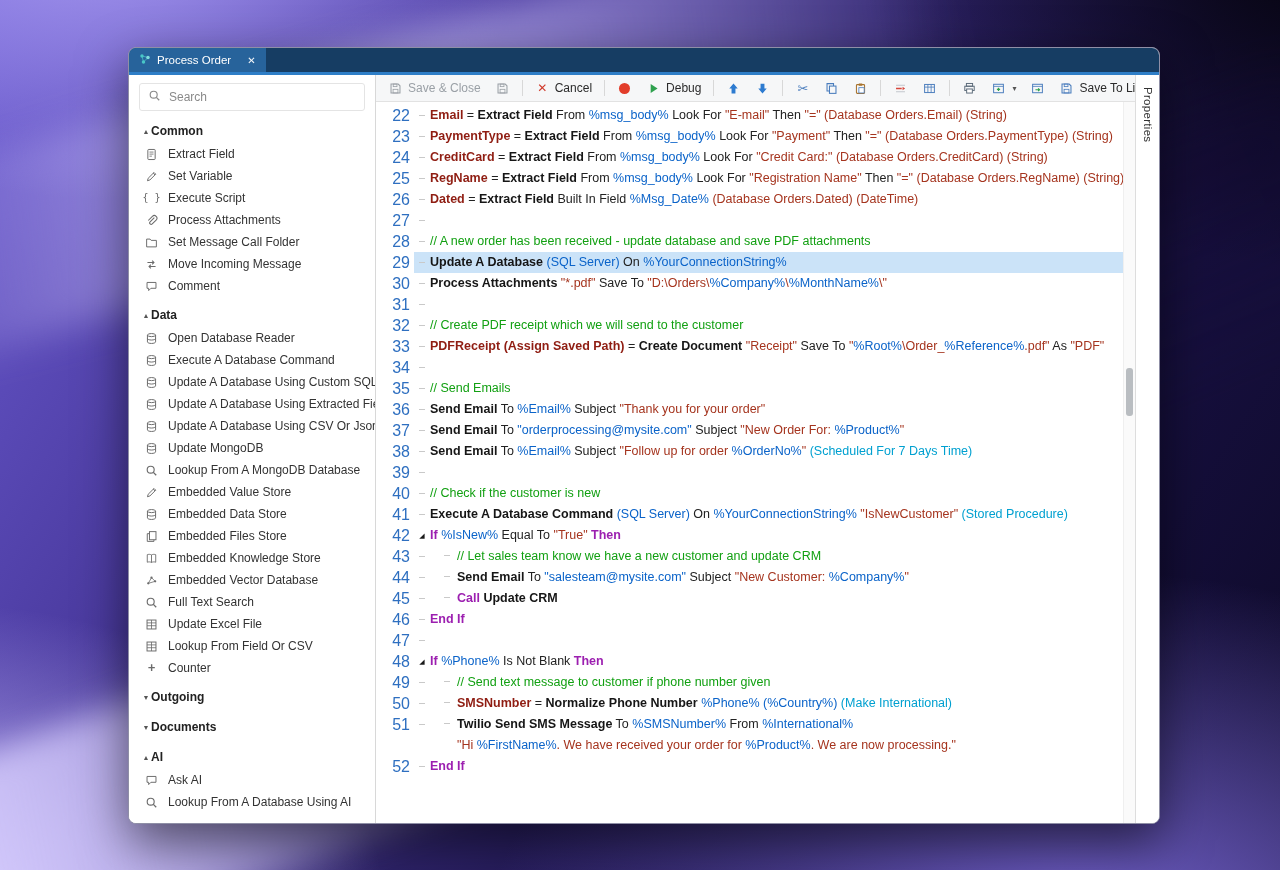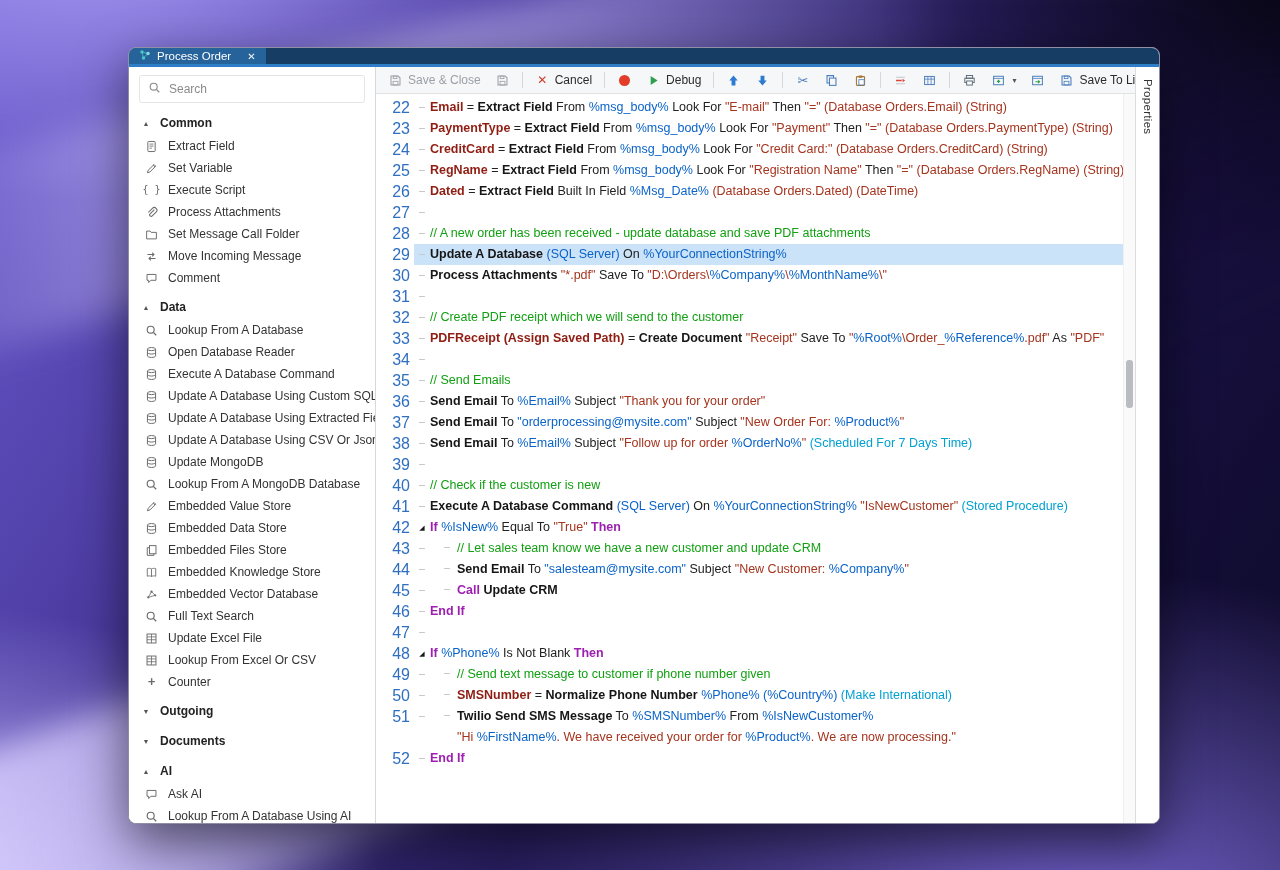--- a/index.html
+++ b/index.html
@@ -14,31 +14,31 @@
   .rb1{position:absolute;left:-10%;top:4%;width:85%;height:190px;transform:rotate(-16deg);filter:blur(18px);
     background:linear-gradient(100deg, rgba(205,195,255,0), rgba(208,198,255,.75) 40%, rgba(140,120,235,0));}
   .rb2{position:absolute;left:-6%;bottom:2%;width:60%;height:210px;transform:rotate(-20deg);filter:blur(16px);
     background:linear-gradient(100deg, rgba(219,210,255,.85), rgba(150,130,240,.15));}
   .rb3{position:absolute;right:-8%;top:26%;width:65%;height:260px;transform:rotate(-22deg);filter:blur(30px);
     background:linear-gradient(rgba(18,10,48,.55), rgba(18,10,48,0));}
 
   .window{position:absolute;left:128px;top:47px;width:1030px;height:775px;background:#fff;
     border-radius:8px;overflow:hidden;box-shadow:0 18px 50px rgba(0,0,0,.55);
     display:flex;flex-direction:column;border:1px solid #8f8fa6;}
-  .tabbar{height:16px;background:#163d63;display:flex;align-items:stretch;flex:none;}
+  .tabbar{height:24px;background:#163d63;display:flex;align-items:stretch;flex:none;}
   .tab{display:flex;align-items:center;gap:6px;padding:0 10px;background:#27639b;color:#fff;font-size:11.5px;}
   .tab-close{margin-left:10px;font-size:10px;opacity:.95;}
   .accent{height:3px;background:#2e7ec7;flex:none;}
   .content{flex:1;display:flex;min-height:0;}
 
   
   .sidebar{width:246px;flex:none;border-right:1px solid #d8d8d8;background:#fff;overflow:hidden;font-size:12px;color:#333;}
   .search-row{display:flex;align-items:center;gap:8px;margin:8px 10px 6px;padding:5px 8px;
     border:1px solid #e4e4e4;border-radius:3px;color:#8a8a8a;}
-  .sec-header{display:flex;align-items:center;gap:9px;padding:7px 12px 5px;margin-top:4px;font-weight:700;color:#222;}
+  .sec-header{display:flex;align-items:center;padding:7px 12px 5px;margin-top:4px;font-weight:700;color:#222;}
   .sec-arrow{font-size:7px;color:#555;width:10px;text-align:center;}
   .sb-item{display:flex;align-items:center;gap:9px;padding:4px 10px 4px 15px;height:14px;line-height:14px;white-space:nowrap;}
   .sb-item .icon{width:15px;flex:none;display:inline-flex;justify-content:center;align-items:center;}
   .txticon{font-size:10px;color:#6b6b6b;font-family:"DejaVu Sans Mono",monospace;}
 
   
   .main{flex:1;display:flex;flex-direction:column;min-width:0;background:#fff;}
   .toolbar{height:26px;flex:none;display:flex;align-items:center;background:#f6f7f8;border-bottom:1px solid #e2e2e2;
     padding:0 6px;gap:2px;font-size:12px;color:#2b2b2b;}
   .tbtn{display:flex;align-items:center;gap:5px;padding:2px 6px;border-radius:3px;white-space:nowrap;}
@@ -177,29 +177,20 @@
               </span>
               <span>Comment</span>
             </div>
             <div class="sec-header">
               <span class="sec-arrow">▲</span>
               <span>Data</span>
             </div>
             <div class="sb-item">
               <span class="icon">
                 <svg width="13" height="13" viewBox="0 0 16 16">
-                  <circle cx="7" cy="7" r="4.3" fill="none" stroke="#6b6b6b" stroke-width="1.4"></circle>
-                  <line x1="10.3" y1="10.3" x2="13.8" y2="13.8" stroke="#6b6b6b" stroke-width="1.6"></line>
-                </svg>
-              </span>
-              <span>Lookup From A Database</span>
-            </div>
-            <div class="sb-item">
-              <span class="icon">
-                <svg width="13" height="13" viewBox="0 0 16 16">
                   <ellipse cx="8" cy="3.8" rx="5" ry="1.9" fill="none" stroke="#6b6b6b" stroke-width="1.2"></ellipse>
                   <path d="M3 3.8 v8.4 c0 1 2.2 1.9 5 1.9 s5-.9 5-1.9 V3.8 M3 8 c0 1 2.2 1.9 5 1.9 S13 9 13 8" fill="none" stroke="#6b6b6b" stroke-width="1.2"></path>
                 </svg>
               </span>
               <span>Open Database Reader</span>
             </div>
             <div class="sb-item">
               <span class="icon">
                 <svg width="13" height="13" viewBox="0 0 16 16">
                   <ellipse cx="8" cy="3.8" rx="5" ry="1.9" fill="none" stroke="#6b6b6b" stroke-width="1.2"></ellipse>
@@ -316,21 +307,21 @@
               </span>
               <span>Update Excel File</span>
             </div>
             <div class="sb-item">
               <span class="icon">
                 <svg width="13" height="13" viewBox="0 0 16 16">
                   <rect x="2.5" y="2.5" width="11" height="11" fill="none" stroke="#6b6b6b" stroke-width="1.2"></rect>
                   <path d="M2.5 6 h11 M2.5 9.5 h11 M8 2.5 v11" stroke="#6b6b6b" stroke-width="1"></path>
                 </svg>
               </span>
-              <span>Lookup From Excel Or CSV</span>
+              <span>Lookup From Field Or CSV</span>
             </div>
             <div class="sb-item">
               <span class="icon">
                 <span class="txticon" style="font-weight:700;font-size:12px">+</span>
               </span>
               <span>Counter</span>
             </div>
             <div class="sec-header">
               <span class="sec-arrow">▼</span>
               <span>Outgoing</span>
@@ -763,21 +754,21 @@
                   </span>
                   <span class="code ind1"><span class="s-var">SMSNumber</span><span class="s-pl"> = </span><span class="s-kw">Normalize Phone Number</span><span class="s-pl"> </span><span class="s-pv">%Phone%</span><span class="s-pl"> </span><span class="s-pv">(%Country%)</span><span class="s-teal"> (Make International)</span></span>
                 </span>
               </div>
               <div class="line">
                 <span class="ln">51</span>
                 <span class="lbody">
                   <span class="gutter">
                     <span class="tick"></span>
                   </span>
-                  <span class="code ind1"><span class="s-kw">Twilio Send SMS Message</span><span class="s-pl"> To </span><span class="s-pv">%SMSNumber%</span><span class="s-pl"> From </span><span class="s-pv">%IsNewCustomer%</span></span>
+                  <span class="code ind1"><span class="s-kw">Twilio Send SMS Message</span><span class="s-pl"> To </span><span class="s-pv">%SMSNumber%</span><span class="s-pl"> From </span><span class="s-pv">%International%</span></span>
                 </span>
               </div>
               <div class="line">
                 <span class="ln"></span>
                 <span class="lbody">
                   <span class="gutter"></span>
                   <span class="code ind1 nodash"><span class="s-str">"Hi </span><span class="s-pv">%FirstName%</span><span class="s-str">. We have received your order for </span><span class="s-pv">%Product%</span><span class="s-str">. We are now processing."</span></span>
                 </span>
               </div>
               <div class="line">

